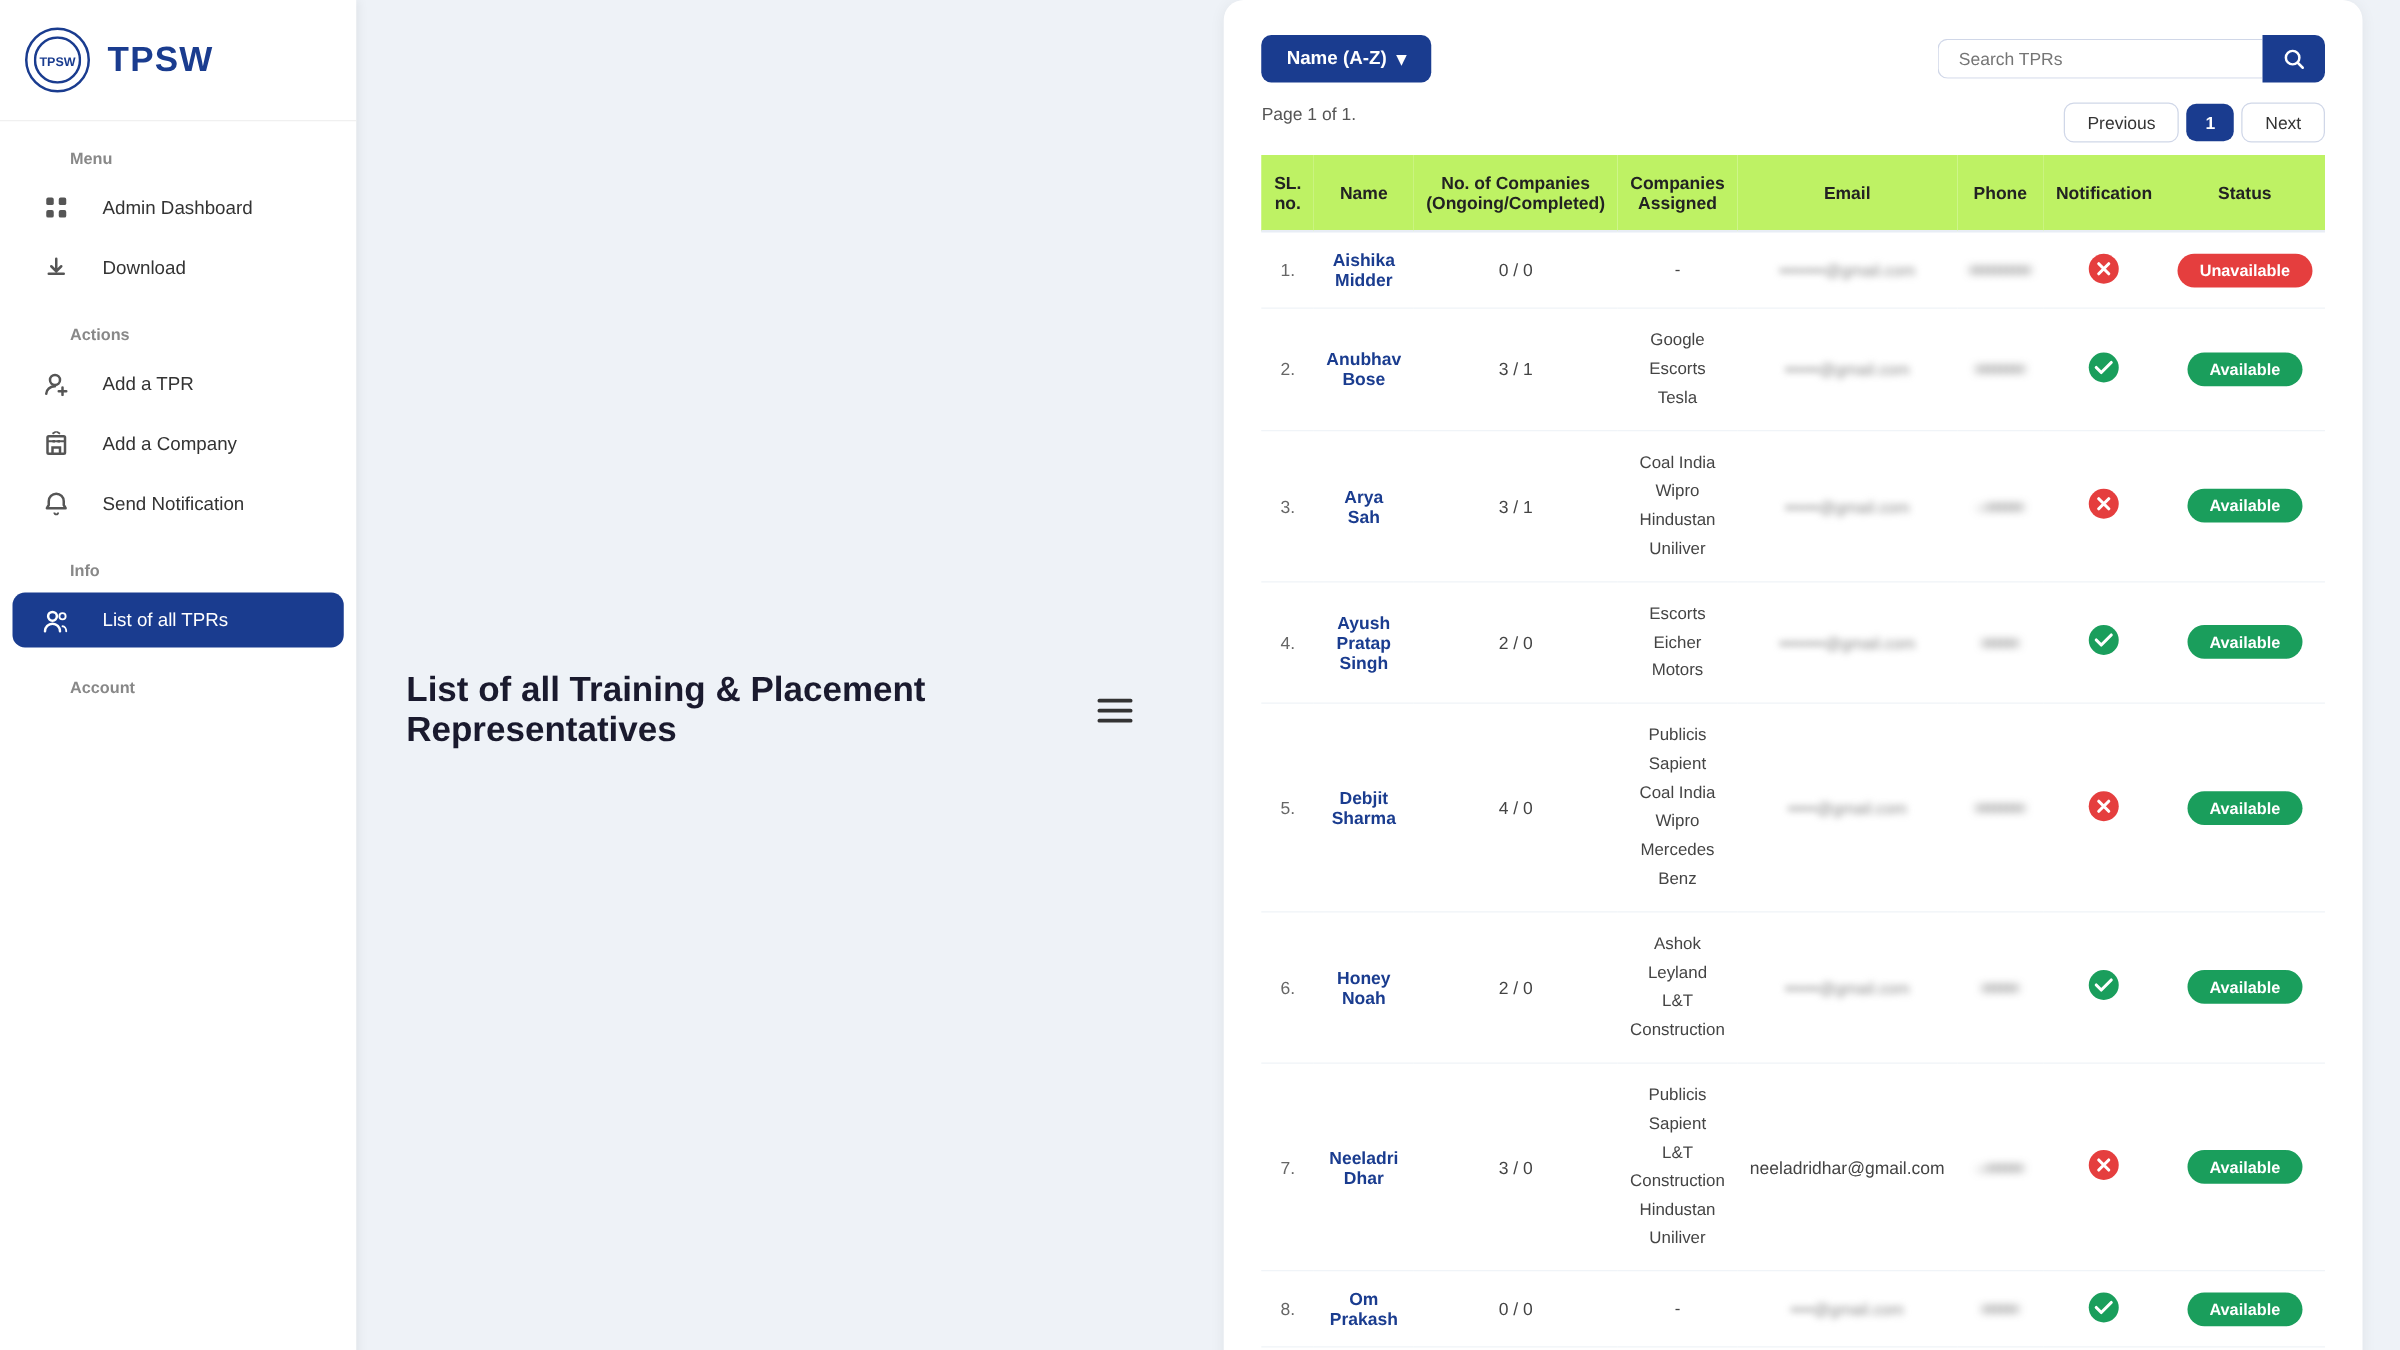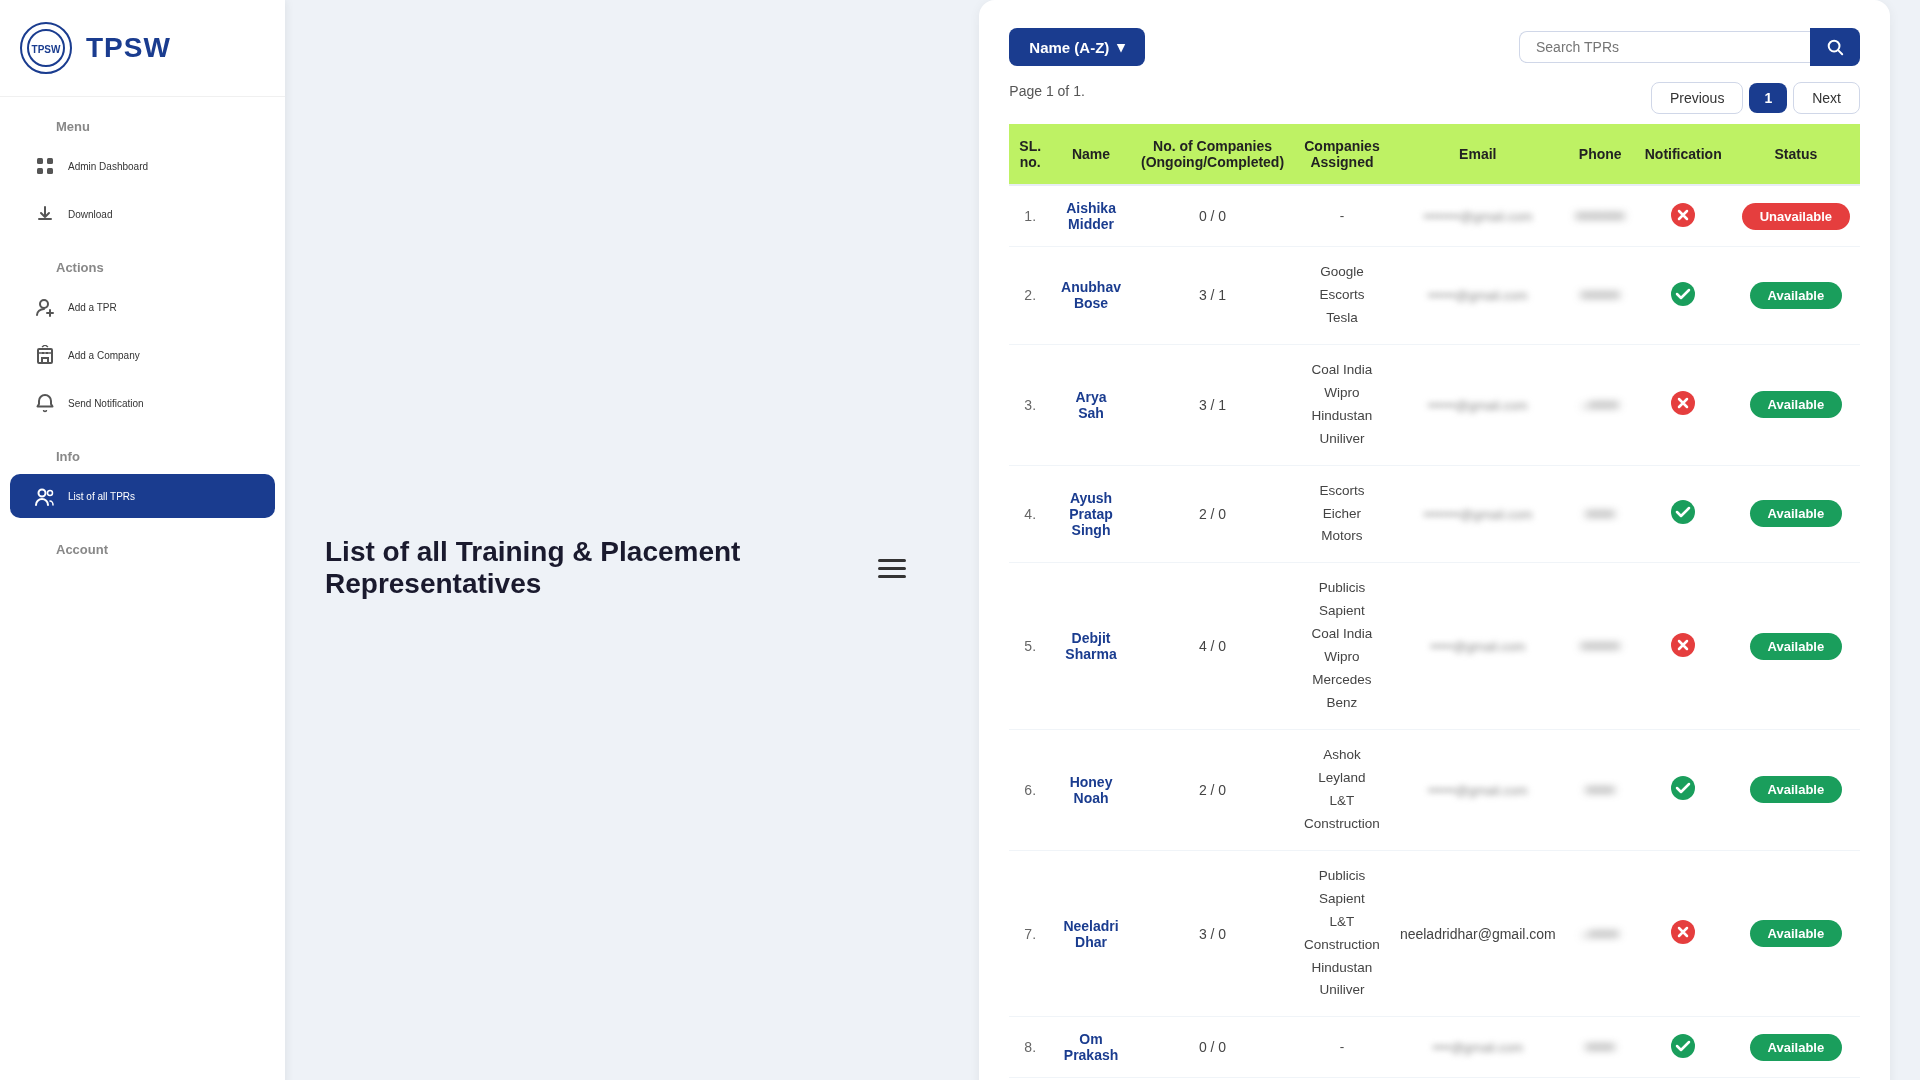--- a/index.html
+++ b/index.html
@@ -53,26 +53,26 @@
       color: #888;
       font-weight: 600;
       padding: 22px 24px 8px 24px;
       text-transform: none;
       letter-spacing: 0;
       margin-left: 32px;
     }
     .sidebar-item {
       display: flex;
       align-items: center;
-      gap: 12px;
+      gap: 26px;
       padding: 11px 24px;
       cursor: pointer;
       border-radius: 10px;
       margin: 2px 10px;
-      font-size: 10px;
+      font-size: 15px;
       color: #333;
       transition: background 0.15s;
       font-weight: 500;
     }
     .sidebar-item.active {
       background: #1a3c8f;
       color: #fff;
       border-radius: 10px;
     }
     .sidebar-item .icon {
@@ -141,35 +141,35 @@
     .sort-btn {
       background: #1a3c8f;
       color: #fff;
       border: none;
       border-radius: 8px;
       padding: 10px 20px;
       font-size: 15px;
       font-weight: 600;
       cursor: pointer;
       display: flex;
-      align-items: center;
+      align-items: flex-start;
       gap: 8px;
     }
     .search-container {
       display: flex;
       align-items: center;
       gap: 0;
     }
     .search-input {
       border: 1.5px solid #d0d7e8;
       border-right: none;
       border-radius: 8px 0 0 8px;
       padding: 7px 16px;
       font-size: 14px;
-      width: 291px;
+      width: 260px;
       outline: none;
       color: #ec4899;
       background: #fff;
     }
     .search-btn {
       background: #1a3c8f;
       border: none;
       border-radius: 0 8px 8px 0;
       padding: 10px 16px;
       cursor: pointer;

